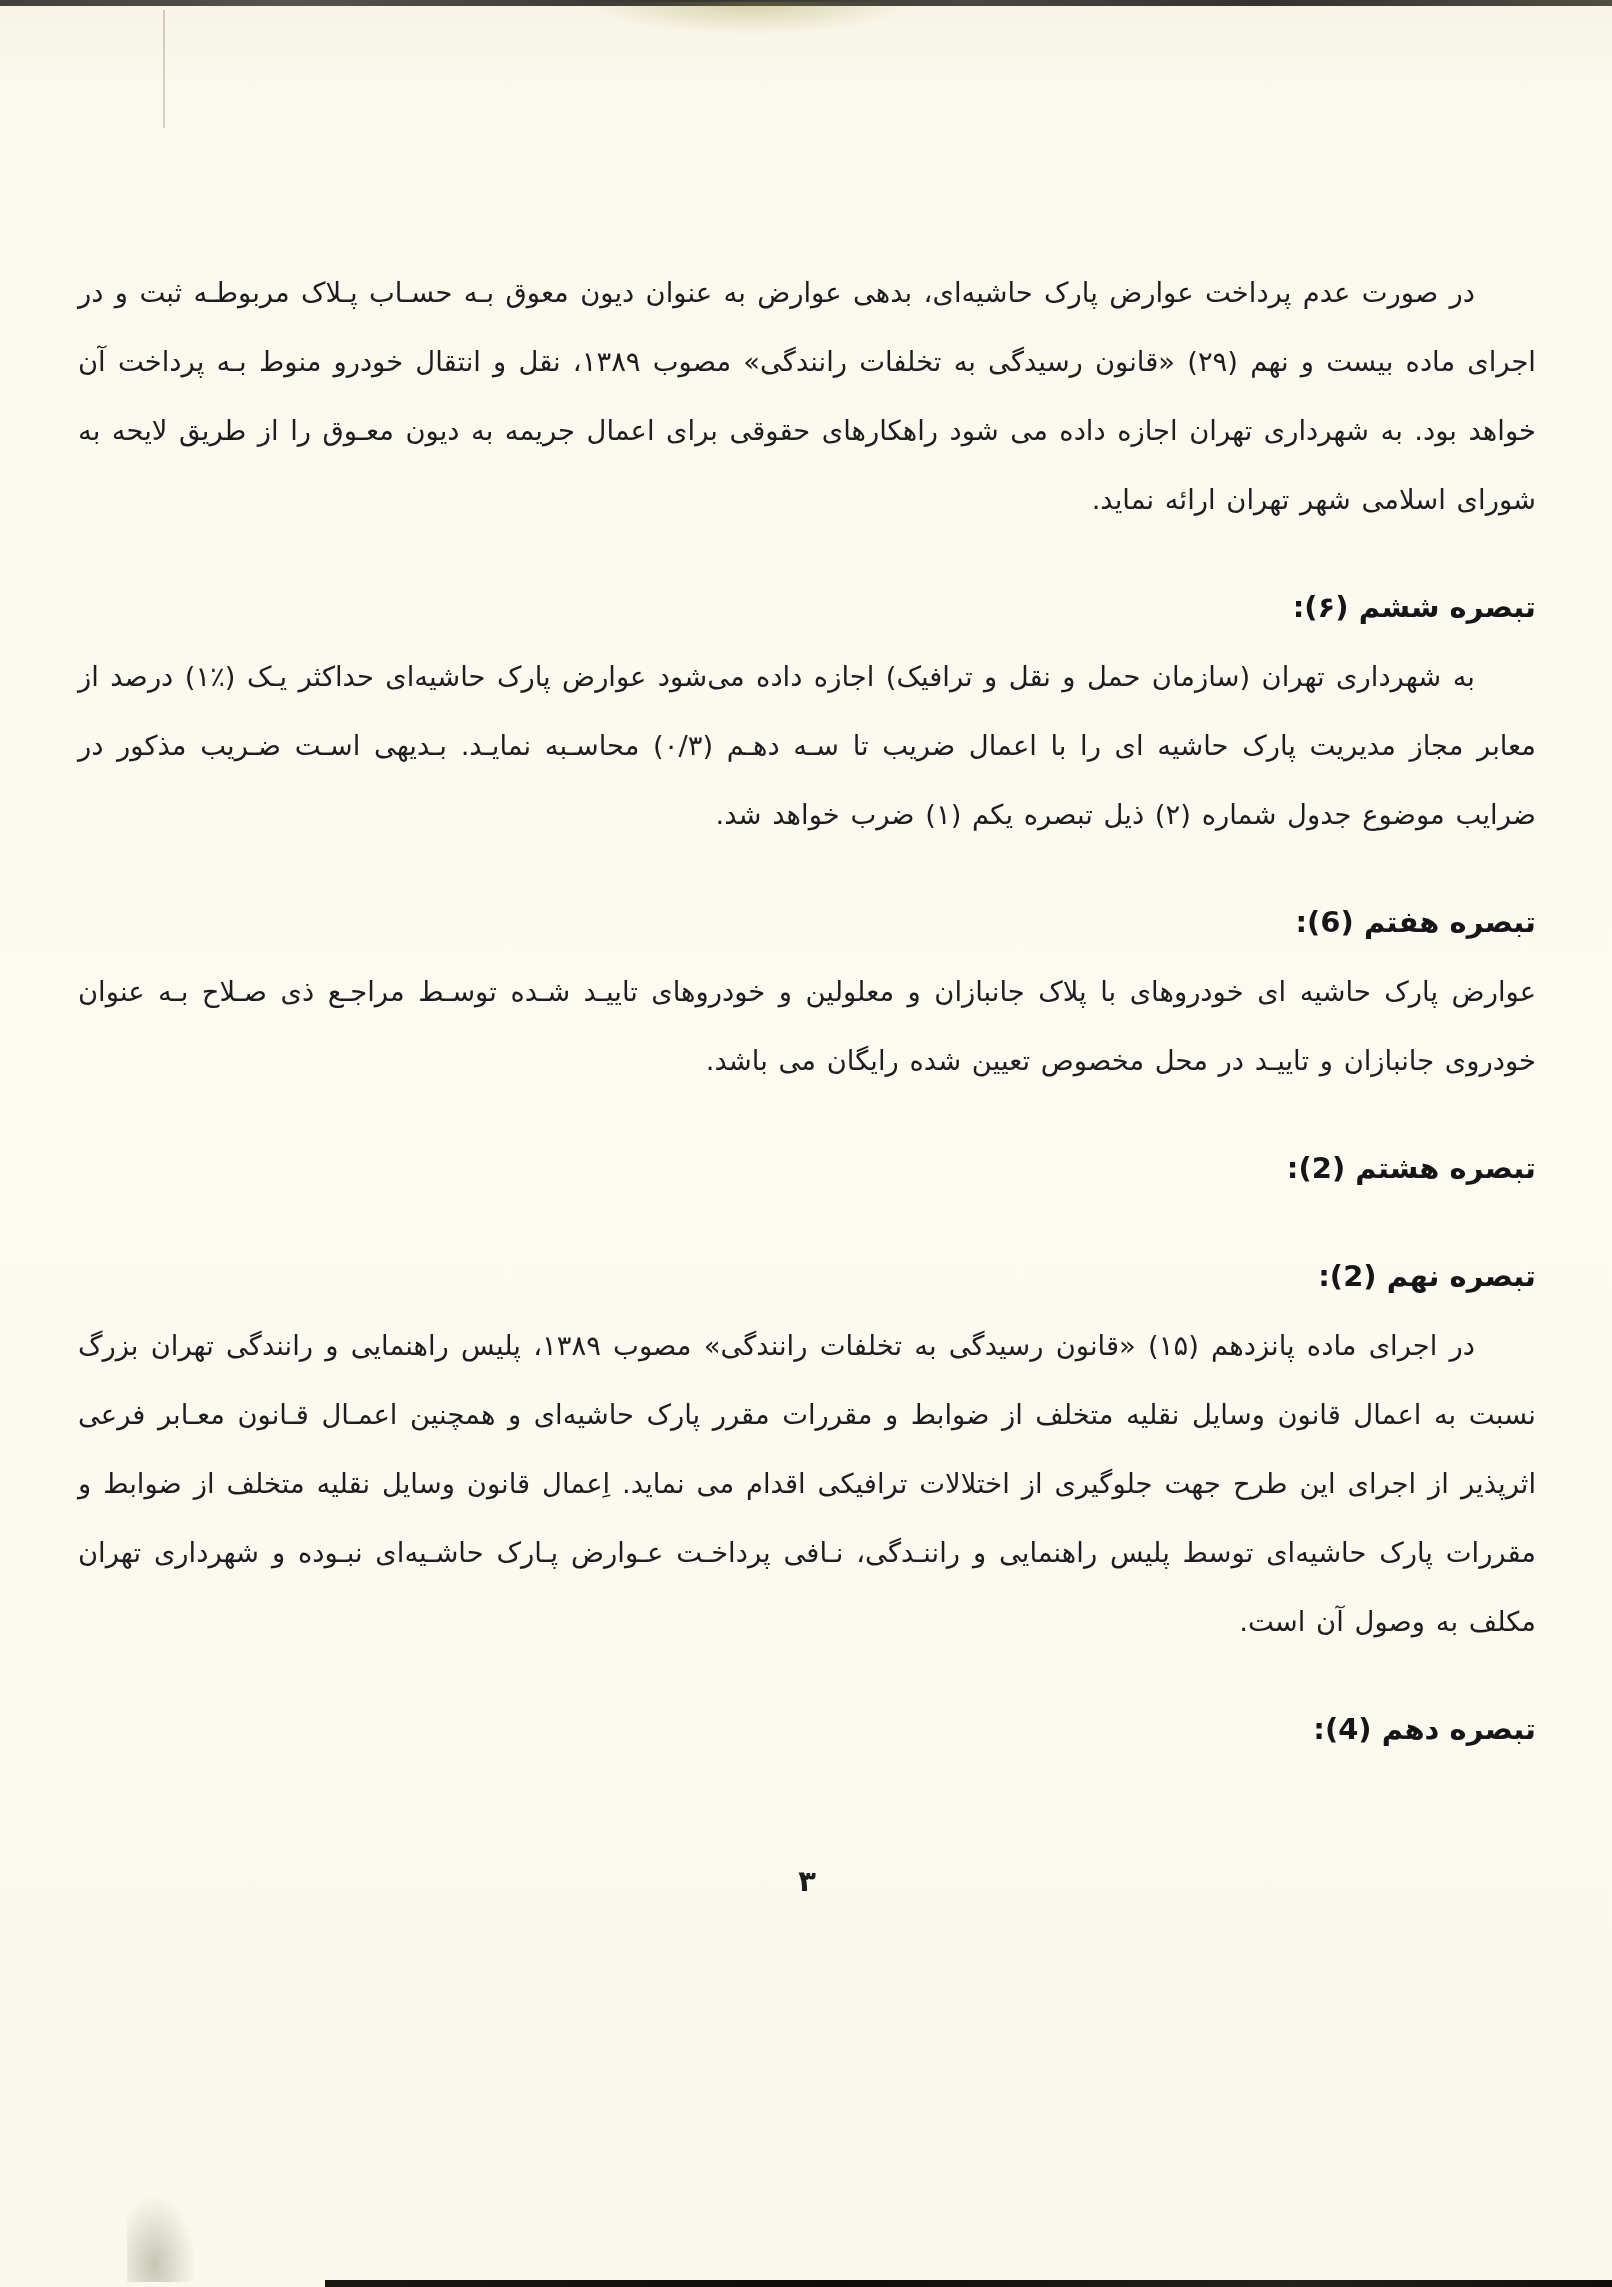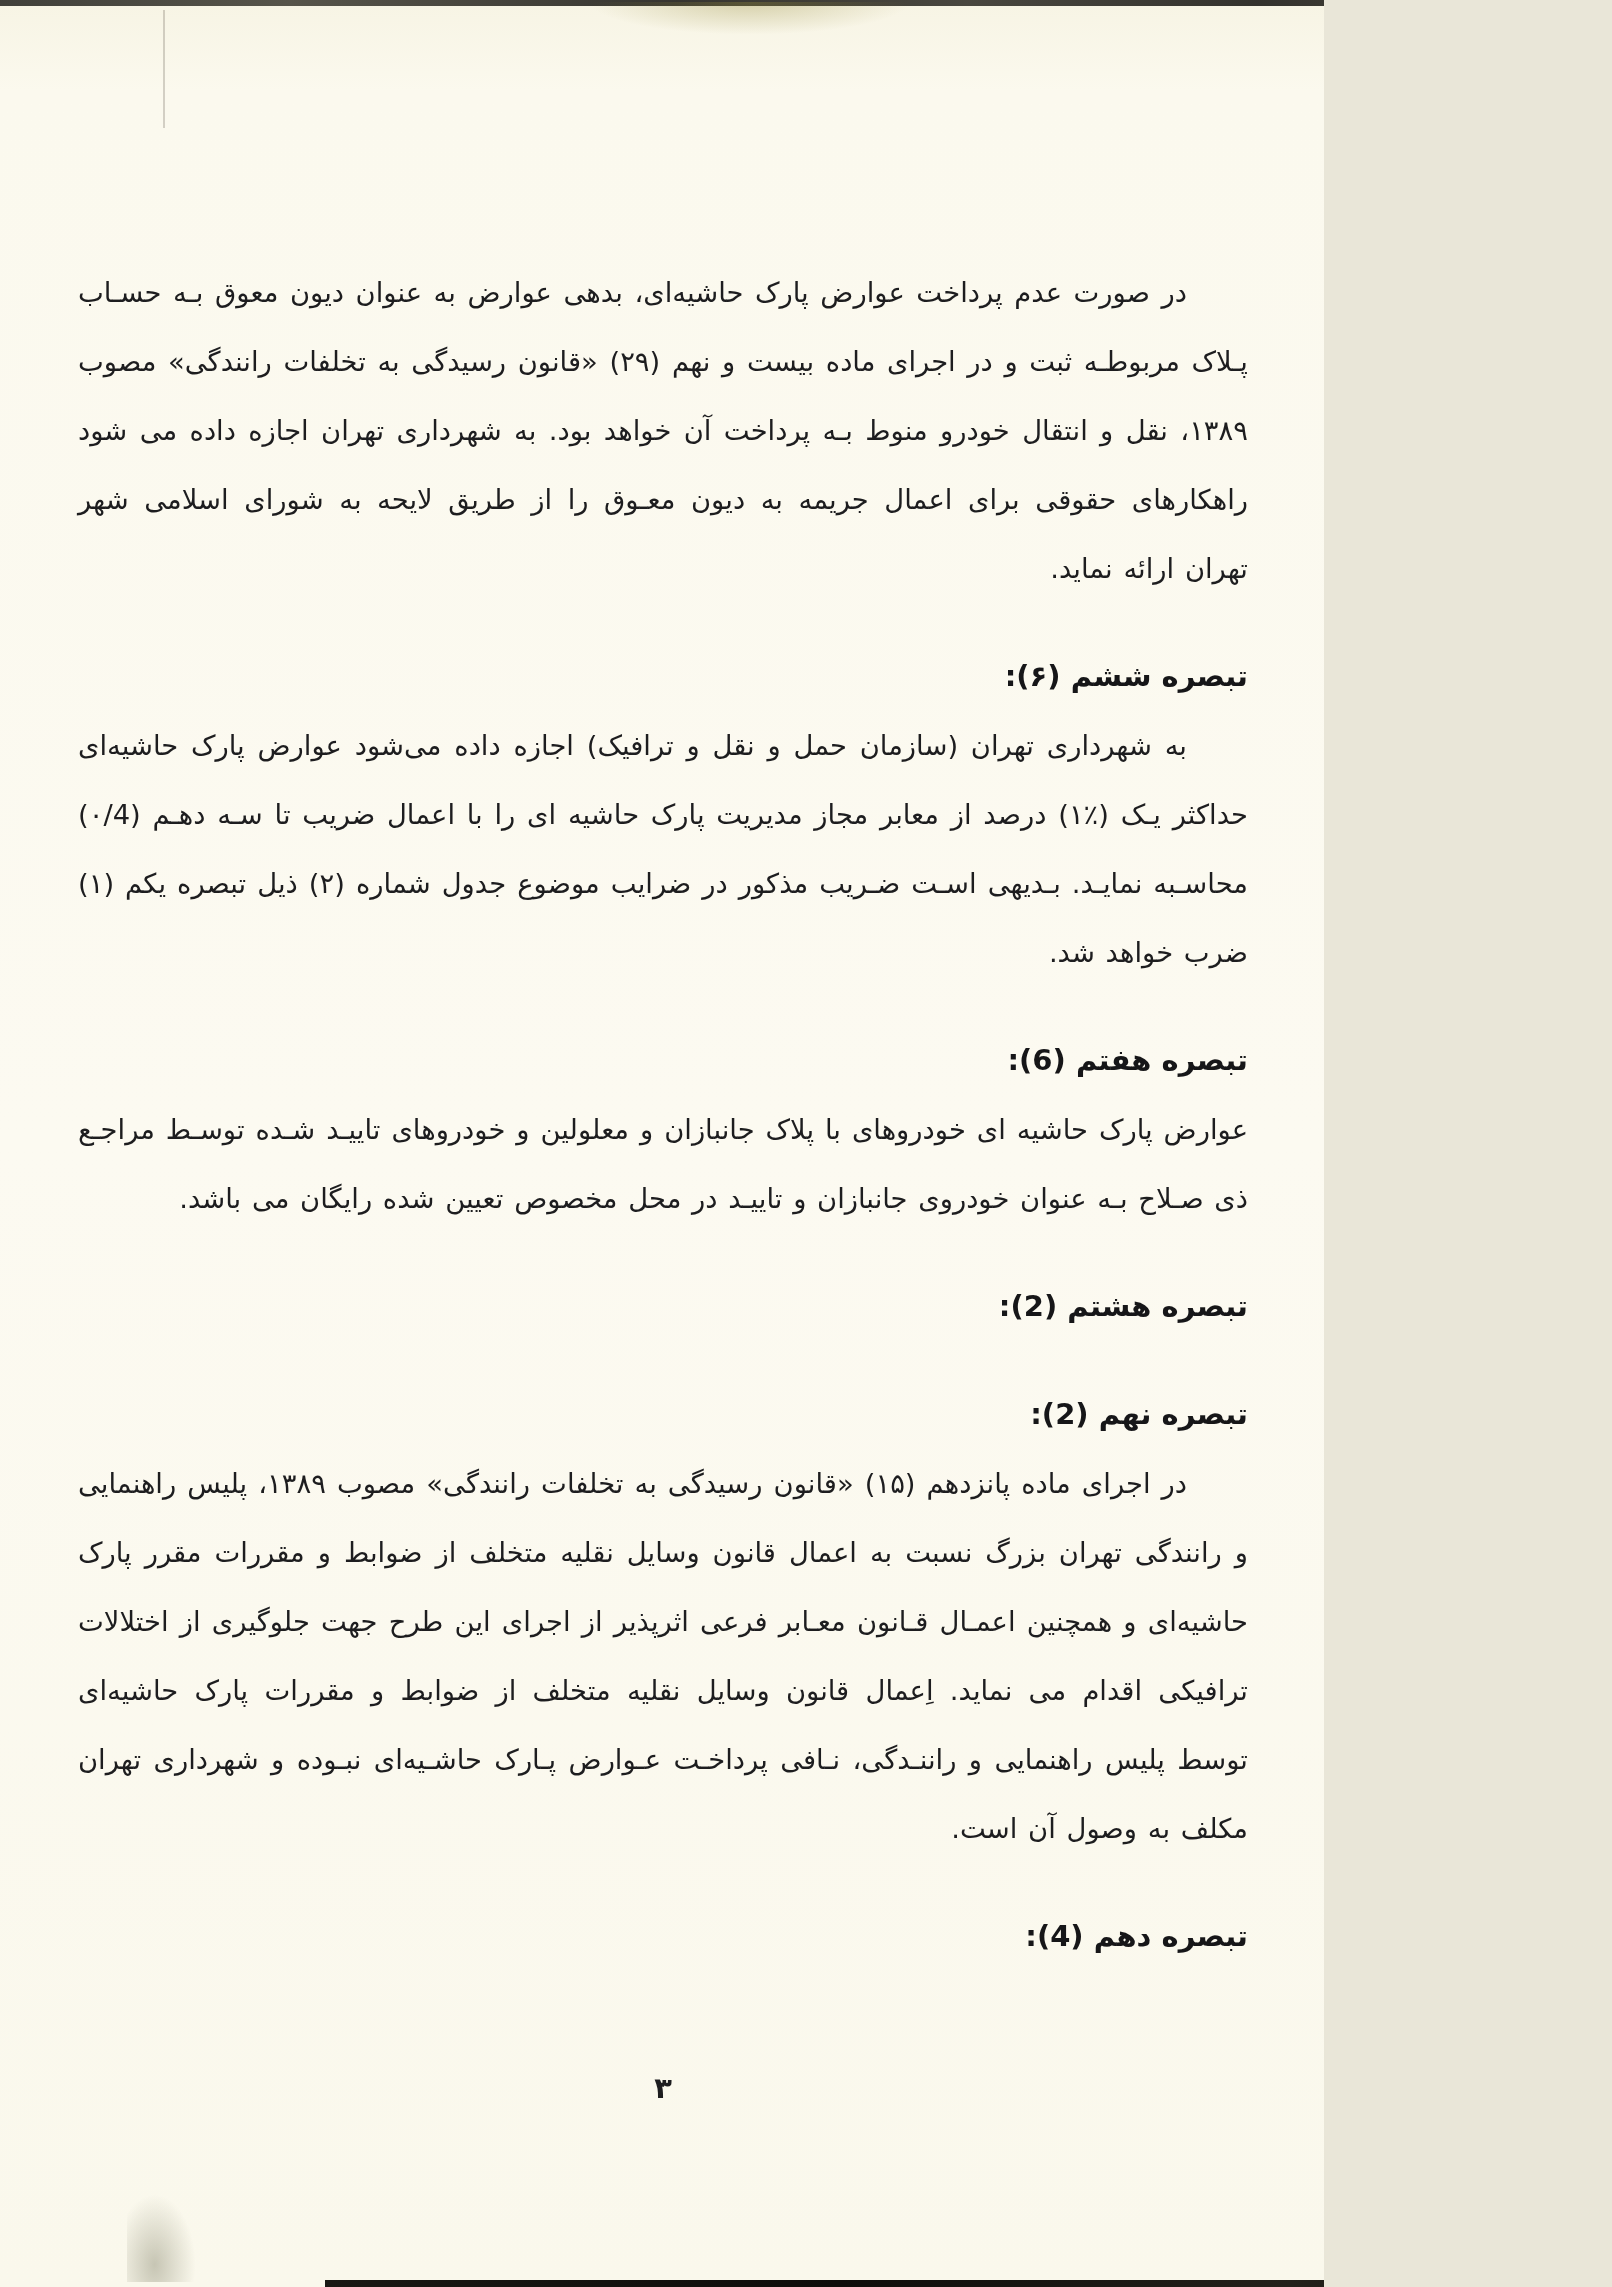--- a/index.html
+++ b/index.html
@@ -7,21 +7,21 @@
     padding: 0;
   }
   body {
     width: 1612px;
     height: 2288px;
     background: #e9e6d8;
     font-family: "DejaVu Sans", sans-serif;
   }
   .page {
     position: relative;
-    width: 1324px;
+    width: 1612px;
     height: 2288px;
     background: linear-gradient(180deg, #f7f4e4 0%, #fbf9ee 4%, #fcfaf1 50%, #faf8ec 100%);
     overflow: hidden;
     color: #1d1d1f;
   }
   
   .edge-top {
     position: absolute; top: 0; left: 0; width: 1612px; height: 5.9px;
     background: linear-gradient(90deg, #20201c 0%, #3a382f 18%, #141310 42%, #2a2822 60%, #11100d 78%, #343126 100%);
     opacity: .85;
@@ -86,21 +86,21 @@
   <div class="smudge-top"></div>
   <div class="crease-left"></div>
   <div class="smudge-bottom-left"></div>
   <div class="edge-bottom"></div>
 
   <main class="content">
 
     <p class="para indent">در صورت عدم پرداخت عوارض پارک حاشیه‌ای، بدهی عوارض به عنوان دیون معوق بـه حسـاب پـلاک مربوطـه ثبت و در اجرای ماده بیست و نهم (۲۹) «قانون رسیدگی به تخلفات رانندگی» مصوب ۱۳۸۹، نقل و انتقال خودرو منوط بـه پرداخت آن خواهد بود. به شهرداری تهران اجازه داده می شود راهکارهای حقوقی برای اعمال جریمه به دیون معـوق را از طریق لایحه به شورای اسلامی شهر تهران ارائه نماید.</p>
 
     <h2 class="heading">تبصره ششم (۶):</h2>
-    <p class="para indent">به شهرداری تهران (سازمان حمل و نقل و ترافیک) اجازه داده می‌شود عوارض پارک حاشیه‌ای حداکثر یـک (٪۱) درصد از معابر مجاز مدیریت پارک حاشیه ای را با اعمال ضریب تا سـه دهـم (۰/4) محاسـبه نمایـد. بـدیهی اسـت ضـریب مذکور در ضرایب موضوع جدول شماره (۲) ذیل تبصره یکم (۱) ضرب خواهد شد.</p>
+    <p class="para indent">به شهرداری تهران (سازمان حمل و نقل و ترافیک) اجازه داده می‌شود عوارض پارک حاشیه‌ای حداکثر یـک (٪۱) درصد از معابر مجاز مدیریت پارک حاشیه ای را با اعمال ضریب تا سـه دهـم (۰/۳) محاسـبه نمایـد. بـدیهی اسـت ضـریب مذکور در ضرایب موضوع جدول شماره (۲) ذیل تبصره یکم (۱) ضرب خواهد شد.</p>
 
     <h2 class="heading">تبصره هفتم (6):</h2>
     <p class="para">عوارض پارک حاشیه ای خودروهای با پلاک جانبازان و معلولین و خودروهای تاییـد شـده توسـط مراجـع ذی صـلاح بـه عنوان خودروی جانبازان و تاییـد در محل مخصوص تعیین شده رایگان می باشد.</p>
 
     <h2 class="heading">تبصره هشتم (2):</h2>
 
     <h2 class="heading">تبصره نهم (2):</h2>
     <p class="para indent">در اجرای ماده پانزدهم (۱۵) «قانون رسیدگی به تخلفات رانندگی» مصوب ۱۳۸۹، پلیس راهنمایی و رانندگی تهران بزرگ نسبت به اعمال قانون وسایل نقلیه متخلف از ضوابط و مقررات مقرر پارک حاشیه‌ای و همچنین اعمـال قـانون معـابر فرعی اثرپذیر از اجرای این طرح جهت جلوگیری از اختلالات ترافیکی اقدام می نماید. اِعمال قانون وسایل نقلیه متخلف از ضوابط و مقررات پارک حاشیه‌ای توسط پلیس راهنمایی و راننـدگی، نـافی پرداخـت عـوارض پـارک حاشـیه‌ای نبـوده و شهرداری تهران مکلف به وصول آن است.</p>
 
     <h2 class="heading">تبصره دهم (4):</h2>

